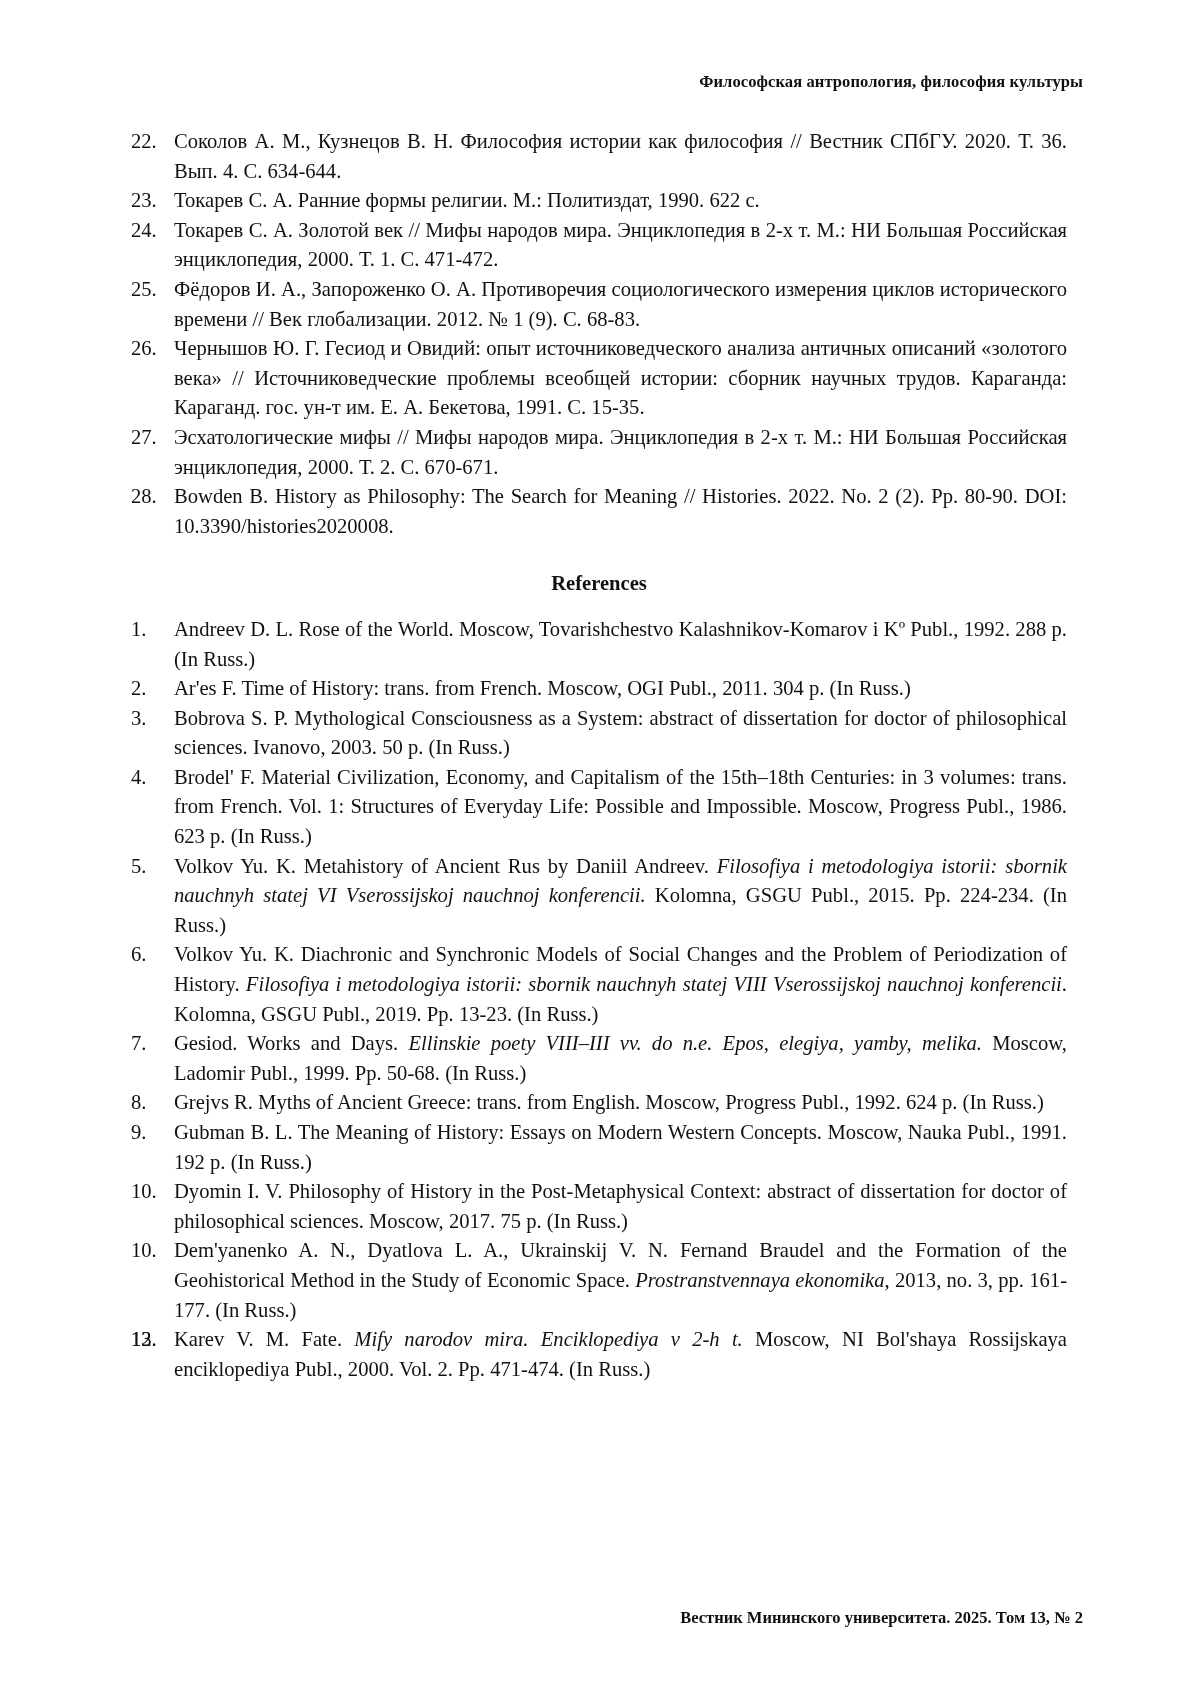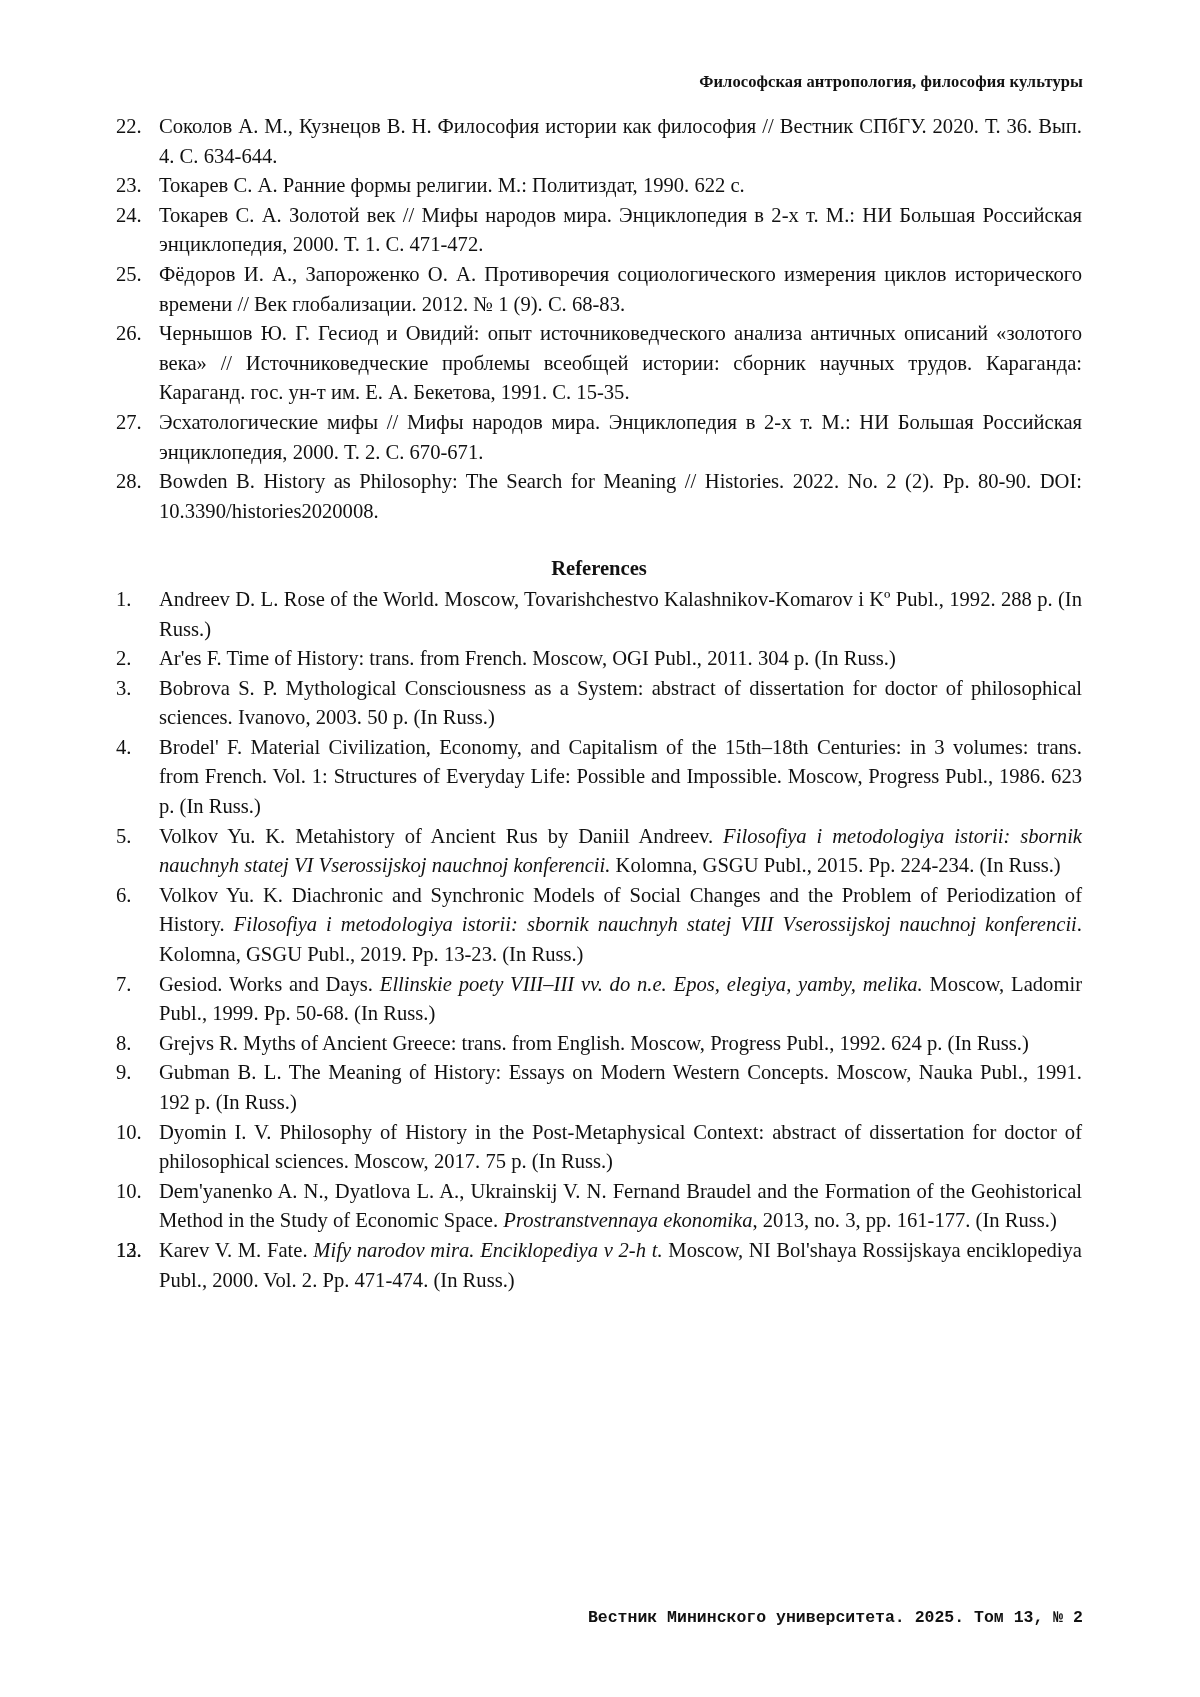--- a/index.html
+++ b/index.html
@@ -7,27 +7,27 @@
     width: 1200px; height: 1697px; position: relative; overflow: hidden;
     font-family: "Liberation Serif", serif; color: #111111;
   }
   .running-head {
     position: absolute; top: 72px; right: 117px;
     font-family: "Liberation Serif", serif; font-weight: bold; font-size: 16.5px;
     letter-spacing: 0.1px;
   }
   .running-foot {
     position: absolute; top: 1608px; right: 117px;
-    font-family: Liberation Mono, monospace; font-weight: bold; font-size: 16.5px;
+    font-family: Liberation Serif, serif; font-weight: bold; font-size: 16.5px;
   }
   .content {
     position: absolute; left: 115px; top: 111px; width: 968px;
     font-size: 20.6px; line-height: 29.6px;
   }
-  ol.refs { list-style: none; margin: 1px; padding: 0; }
+  ol.refs { list-style: none; margin: 16px; padding: 0; }
   ol.refs li { position: relative; padding-left: 43px; text-align: justify; }
   ol.refs li .num { position: absolute; left: 0; top: 0; }
   .section-title {
     text-align: center; font-weight: bold; margin-top: 28px;
     font-size: 20.6px; line-height: 29.6px;
     padding-left: 0;
   }
   .it { font-style: italic; }
 </style>
 </head>

